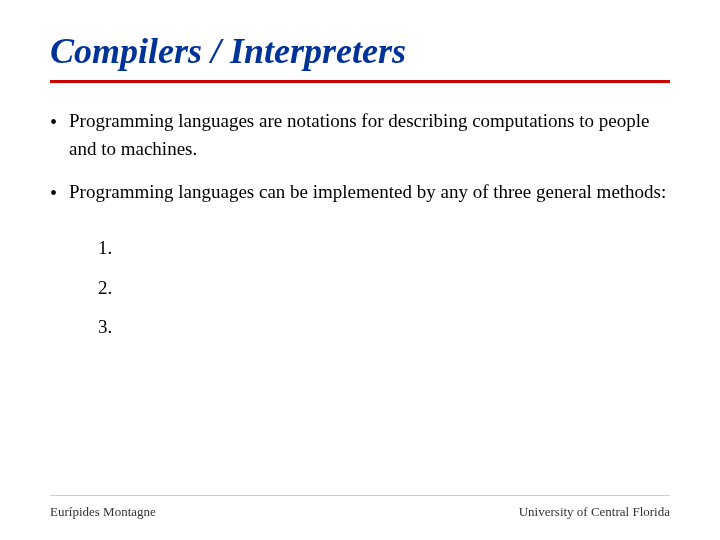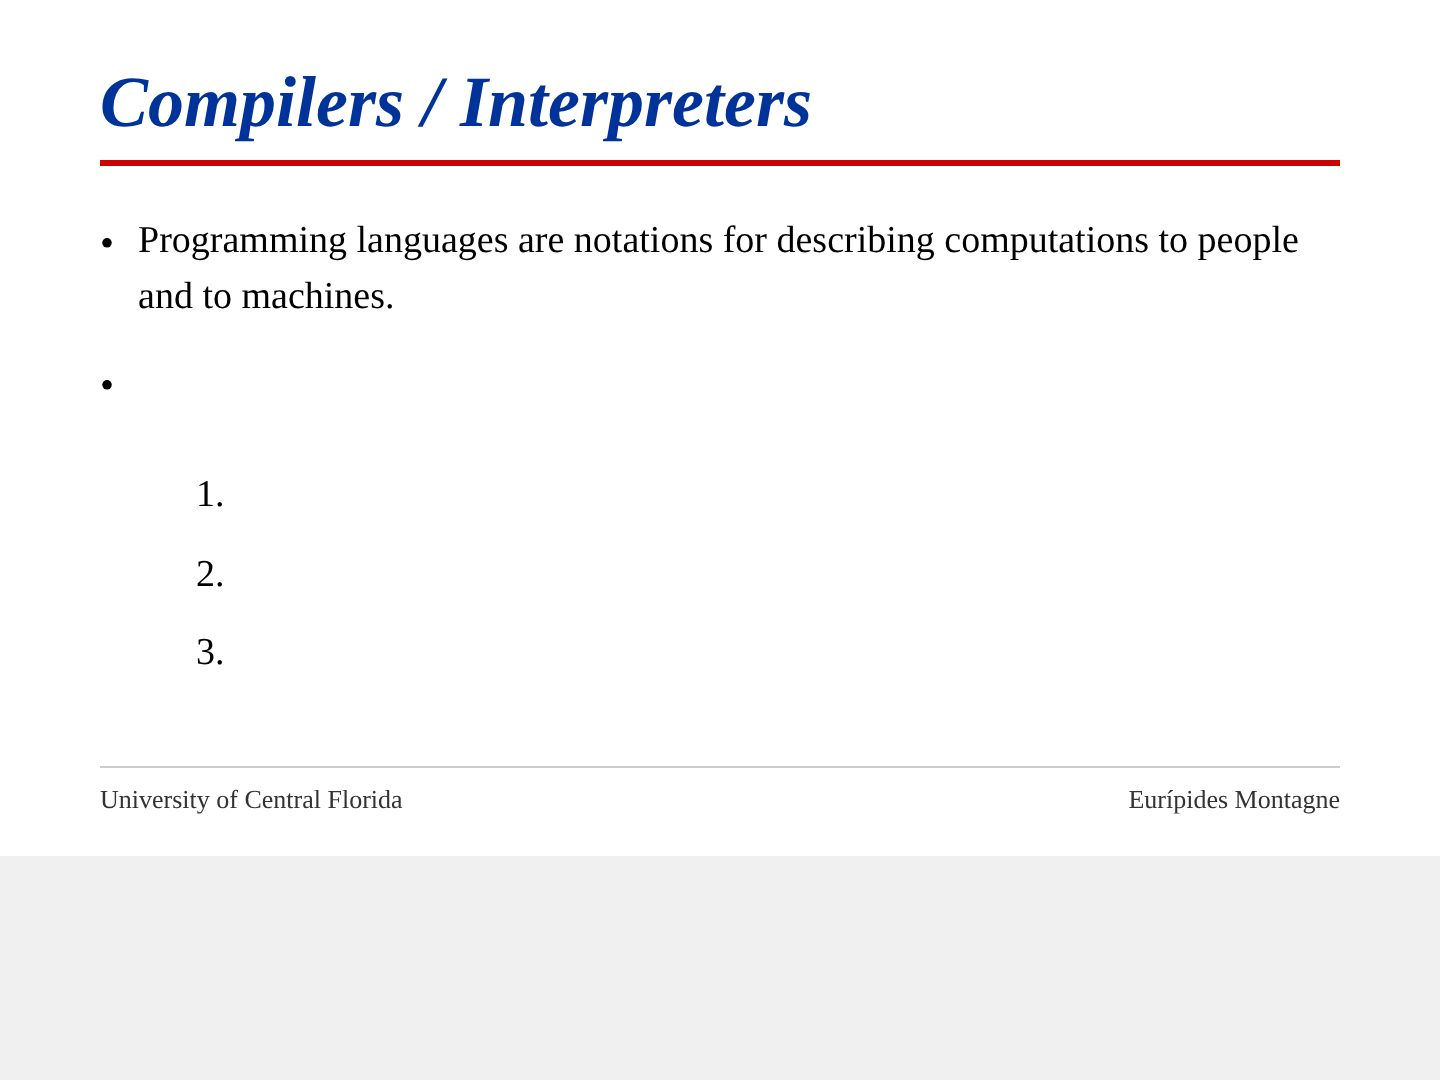--- a/index.html
+++ b/index.html
@@ -11,21 +11,21 @@
     body {
       width: 720px;
       height: 540px;
       background: #f0f0f0;
       font-family: 'Times New Roman', Times, serif;
       overflow: hidden;
     }
 
     .slide {
       width: 720px;
-      height: 428px;
+      height: 540px;
       background: #ffffff;
       display: flex;
       flex-direction: column;
       padding: 30px 50px 20px 50px;
       position: relative;
     }
 
     .title-section {
       border-bottom: 3px solid #cc0000;
       padding-bottom: 8px;
@@ -109,20 +109,21 @@
 
   <div class="content">
 
     <div class="bullet-item">
       <span class="bullet-dot">•</span>
       <span class="bullet-text">Programming languages are notations for describing computations to people and to machines.</span>
     </div>
 
     <div class="bullet-item">
       <span class="bullet-dot">•</span>
+      <span class="bullet-text">Programming languages can be implemented by any of three general methods:</span>
     </div>
 
     <div class="numbered-list">
 
       <div class="numbered-item">
         <span class="number-label">1.</span>
       </div>
 
       <div class="numbered-item">
         <span class="number-label">2.</span>
@@ -130,17 +131,17 @@
 
       <div class="numbered-item">
         <span class="number-label">3.</span>
       </div>
 
     </div>
 
   </div>
 
   <div class="footer">
+    <span>Eurípides Montagne</span>
     <span>University of Central Florida</span>
-    <span>Eurípides Montagne</span>
   </div>
 
 </div>
 
 </body></html>

